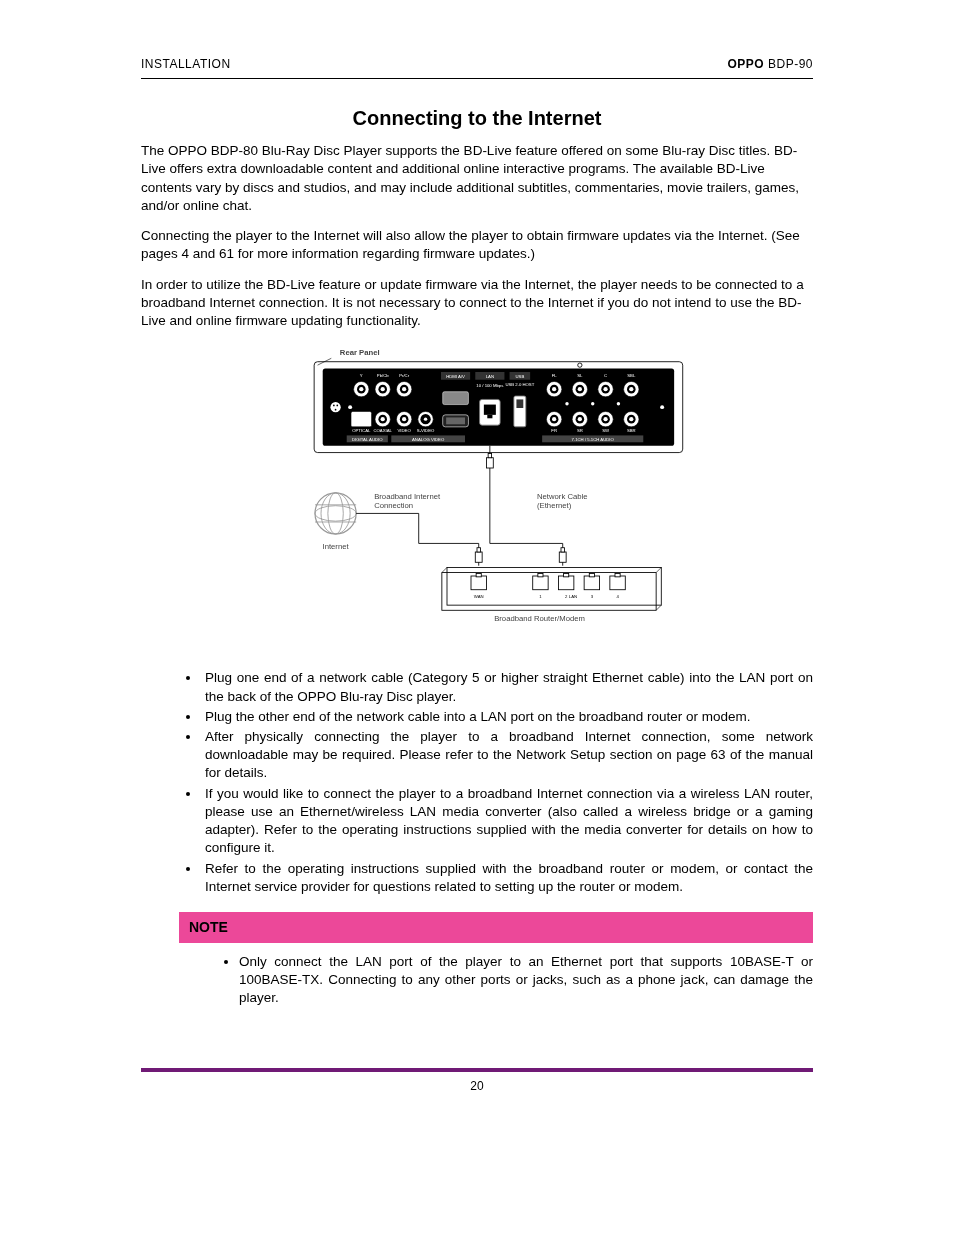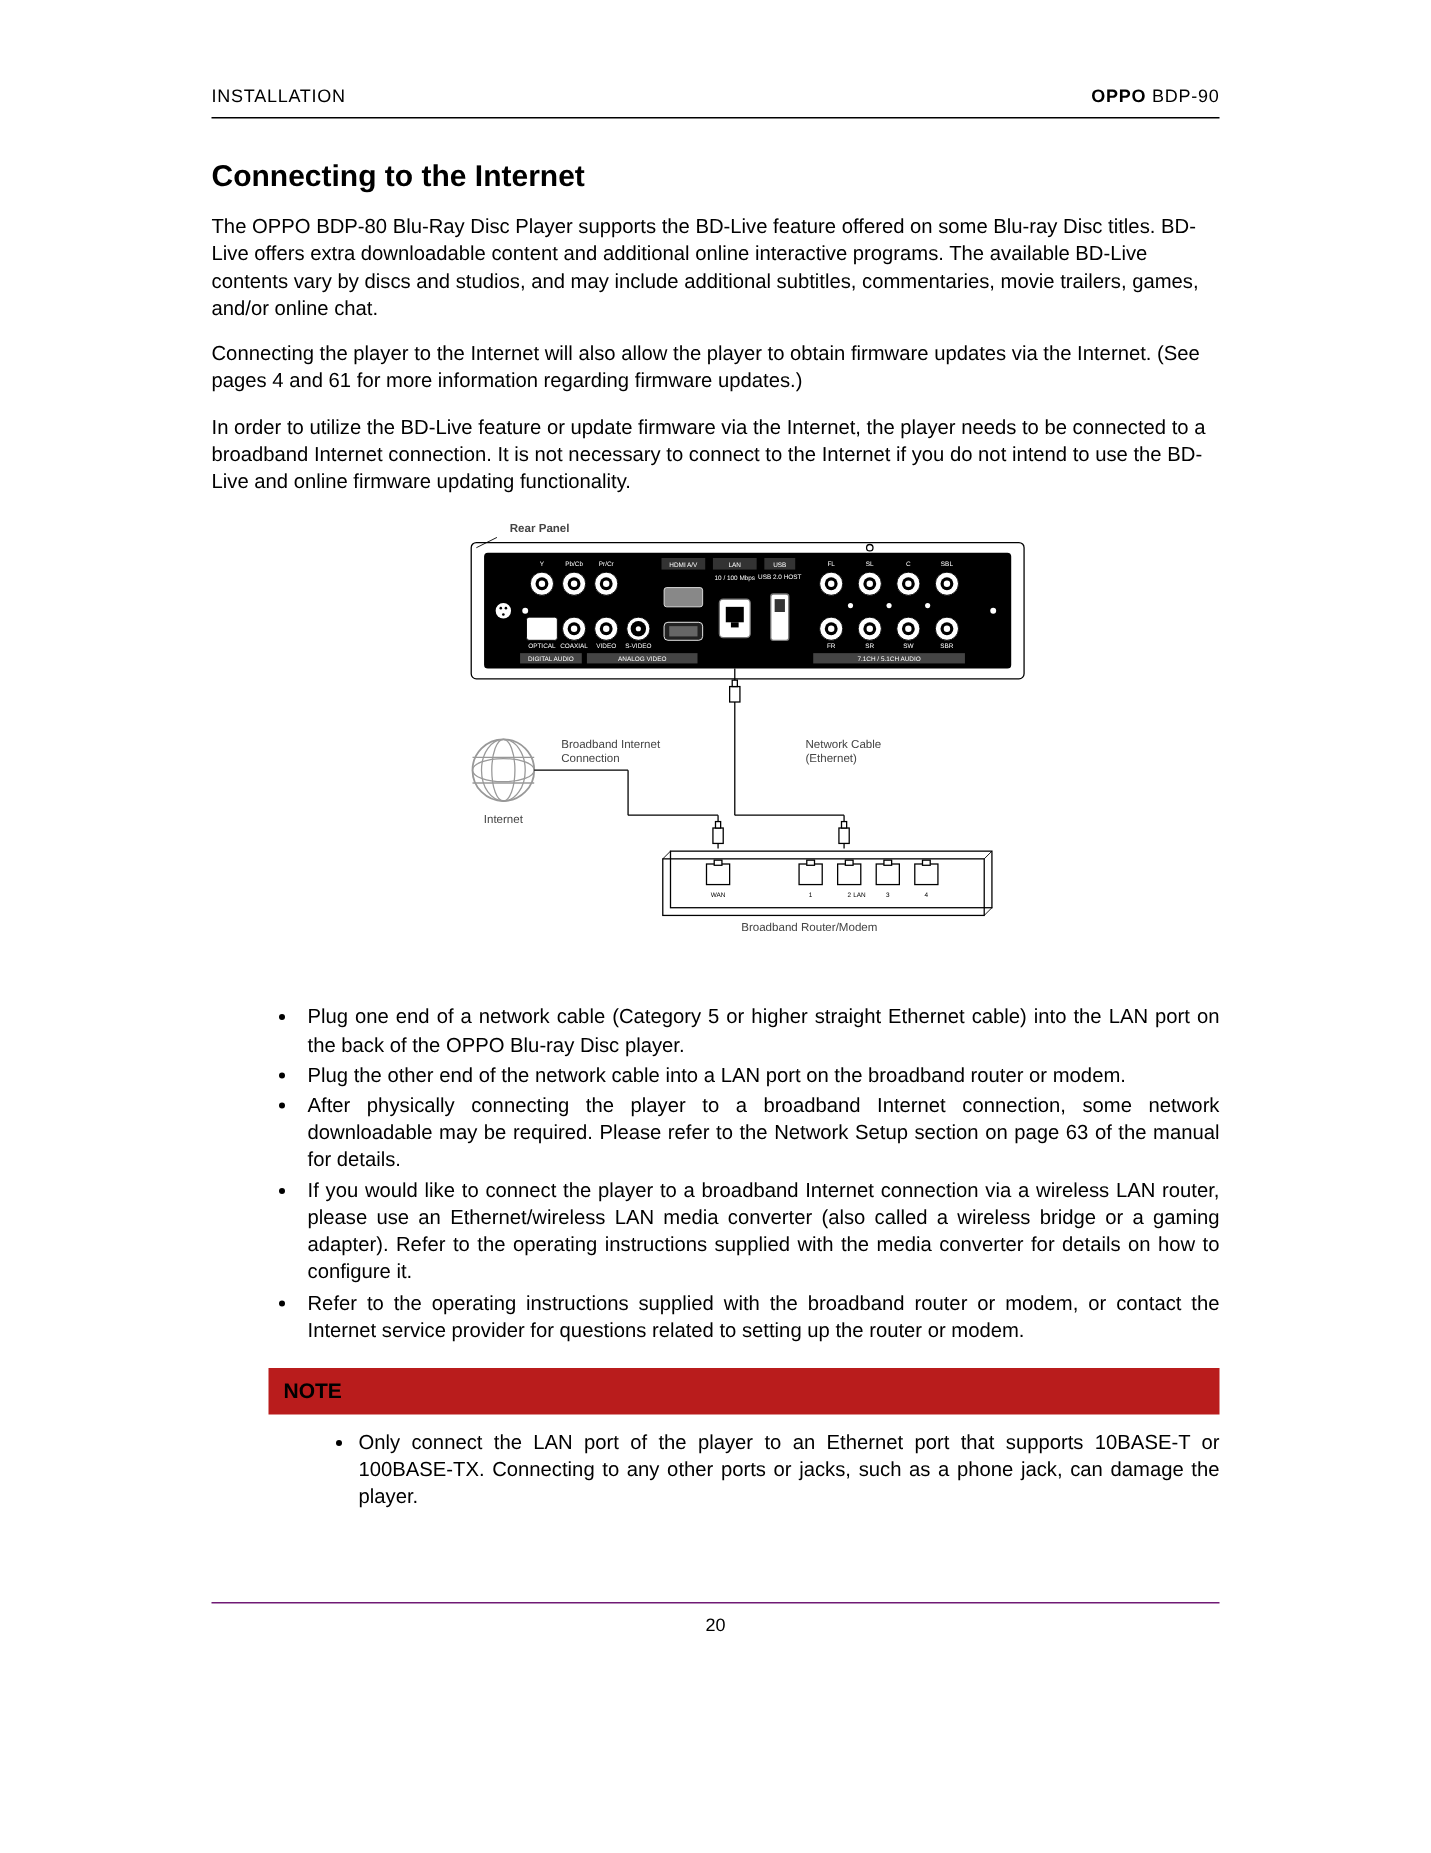--- a/index.html
+++ b/index.html
@@ -18,40 +18,41 @@
     box-sizing: border-box;
     position: relative;
   }
   .hr-top { border-top: 1px solid #000; margin-bottom: 18px; }
   .header-row { display: flex; justify-content: space-between; font-size: 12px; letter-spacing: 0.5px; margin-bottom: 6px;}
   .header-row .right { text-align: right; }
   .section-title {
     font-weight: bold;
     font-size: 20px;
     margin: 26px 0 10px 0;
+    text-align: center;
   }
   p.body { margin: 0 0 12px 0; }
   .diagram-wrap { text-align: center; margin: 10px 0 22px 0; }
   svg.diagram { max-width: 100%; }
   ul.bullets { margin: 0 0 16px 60px; padding: 0; list-style: disc; }
   ul.bullets li { margin-bottom: 2px; padding-left: 4px; text-align: justify;}
   .bold-inline { font-weight: normal; }
   .note-box { margin-left: 38px; }
   .note-title-bar {
-    background: #b91c1c;
+    background: #ec4899;
     font-weight: bold;
     padding: 6px 10px;
     font-size: 14px;
   }
   .note-body ul { margin: 10px 0 10px 60px; padding: 0; list-style: disc; }
   .note-body li { text-align: justify; }
   .footer {
     position: relative;
     margin-top: 60px;
-    border-top: 1px solid #701a75;
+    border-top: 4px solid #701a75;
     text-align: center;
     padding-top: 6px;
     font-size: 12px;
   }
   .ref-bold { font-weight: bold; }
 </style>
 </head>
 <body>
 
 <div class="page">

